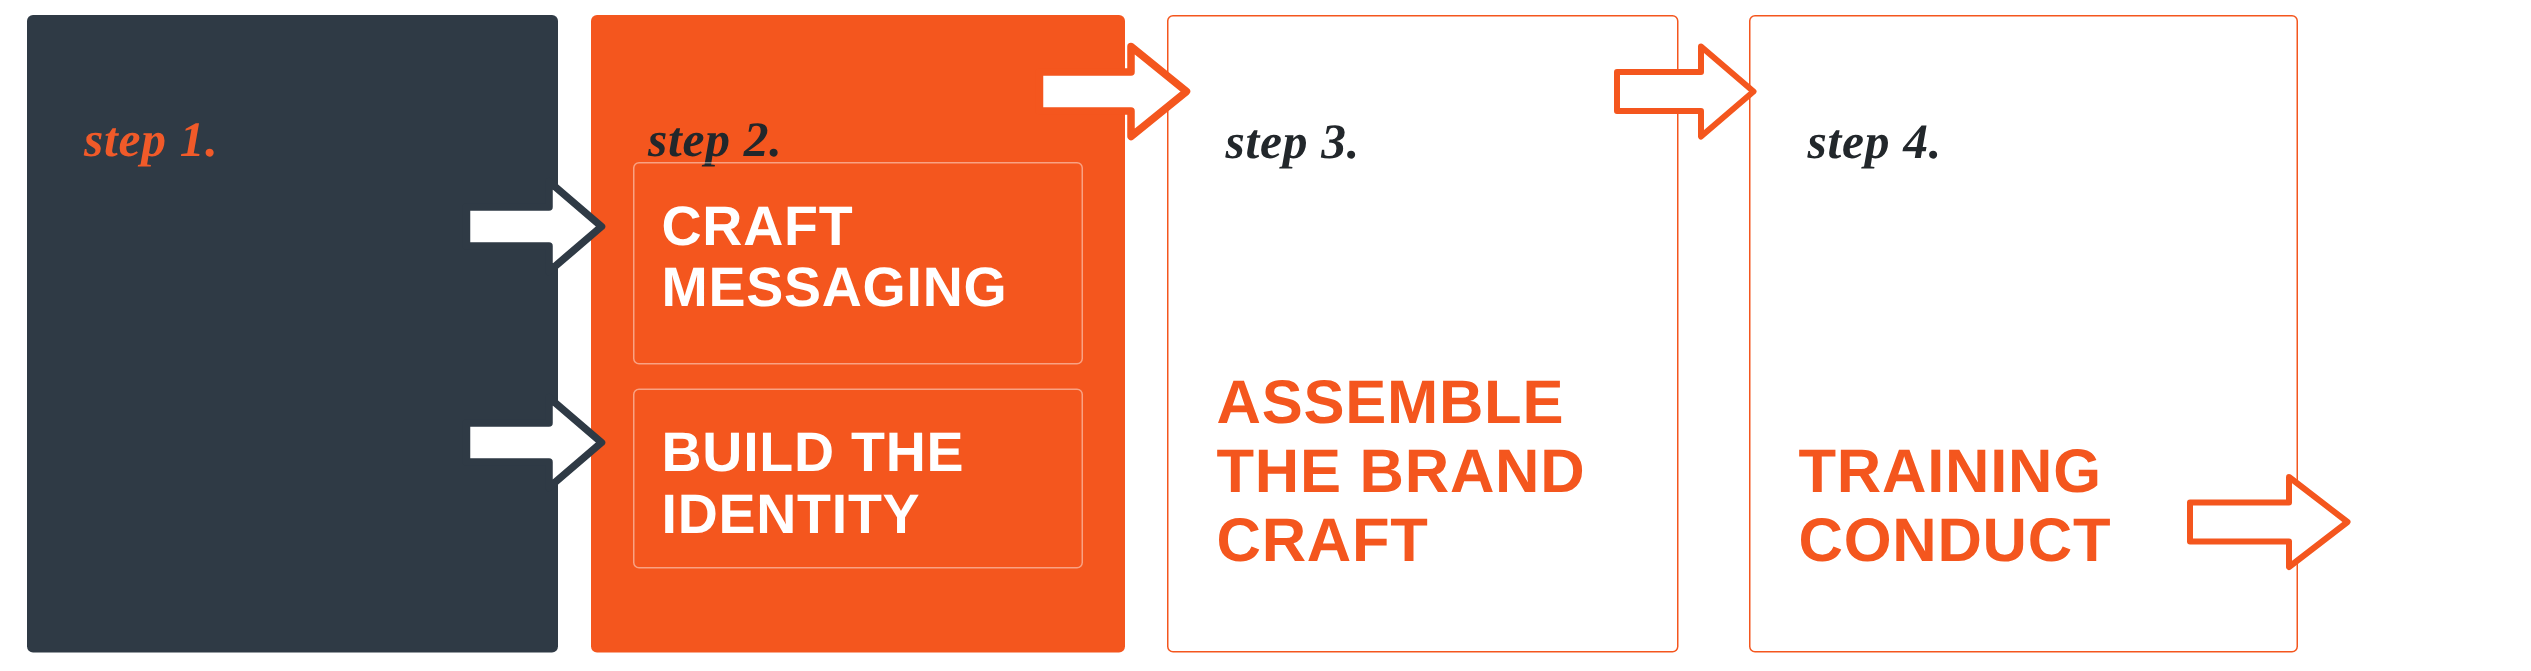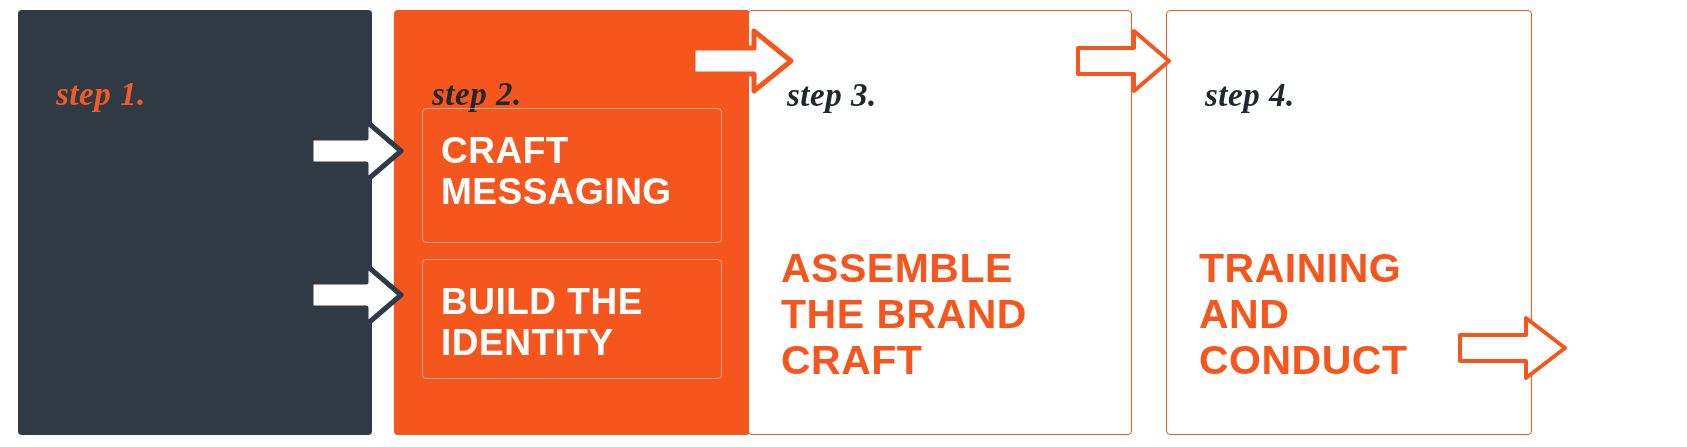--- a/index.html
+++ b/index.html
@@ -79,21 +79,21 @@
     padding: 22px 18px 22px 18px;
   }
   #subcard-1 { top: 98px; height: 135px; }
   #subcard-2 { top: 249px; height: 120px; }
 
   
   .card.white {
     background: #ffffff;
     border: 1.5px solid #f4561e;
   }
-  #card-3 { left: 748px; width: 384px; }
+  #card-3 { left: 778px; width: 341px; }
   #card-4 { left: 1166px; width: 366px; }
   .card.white .step-label { color: #22272b; }
   .card.white .headline {
     position: absolute;
     left: 32px;
     bottom: 50px;
     color: #f4561e;
     font-size: 41px;
     font-weight: 800;
     line-height: 1.12;
@@ -141,21 +141,20 @@
       <div>ASSEMBLE</div>
       <div>THE BRAND</div>
       <div>CRAFT</div>
     </div>
   </div>
 
   <div class="card white" id="card-4">
     <div class="step-label">step 4.</div>
     <div class="headline">
       <div>TRAINING</div>
-      <div>AND</div>
       <div>CONDUCT</div>
     </div>
   </div>
 
   <div class="arrow" id="arrow-1">
     <svg width="96" height="66" viewBox="0 0 96 66">
       <path d="M3 20 H58 V3 L93 33 L58 63 V46 H3 Z" fill="#ffffff" stroke="#2f3a45" stroke-width="5" stroke-linejoin="round"></path>
     </svg>
   </div>
 

